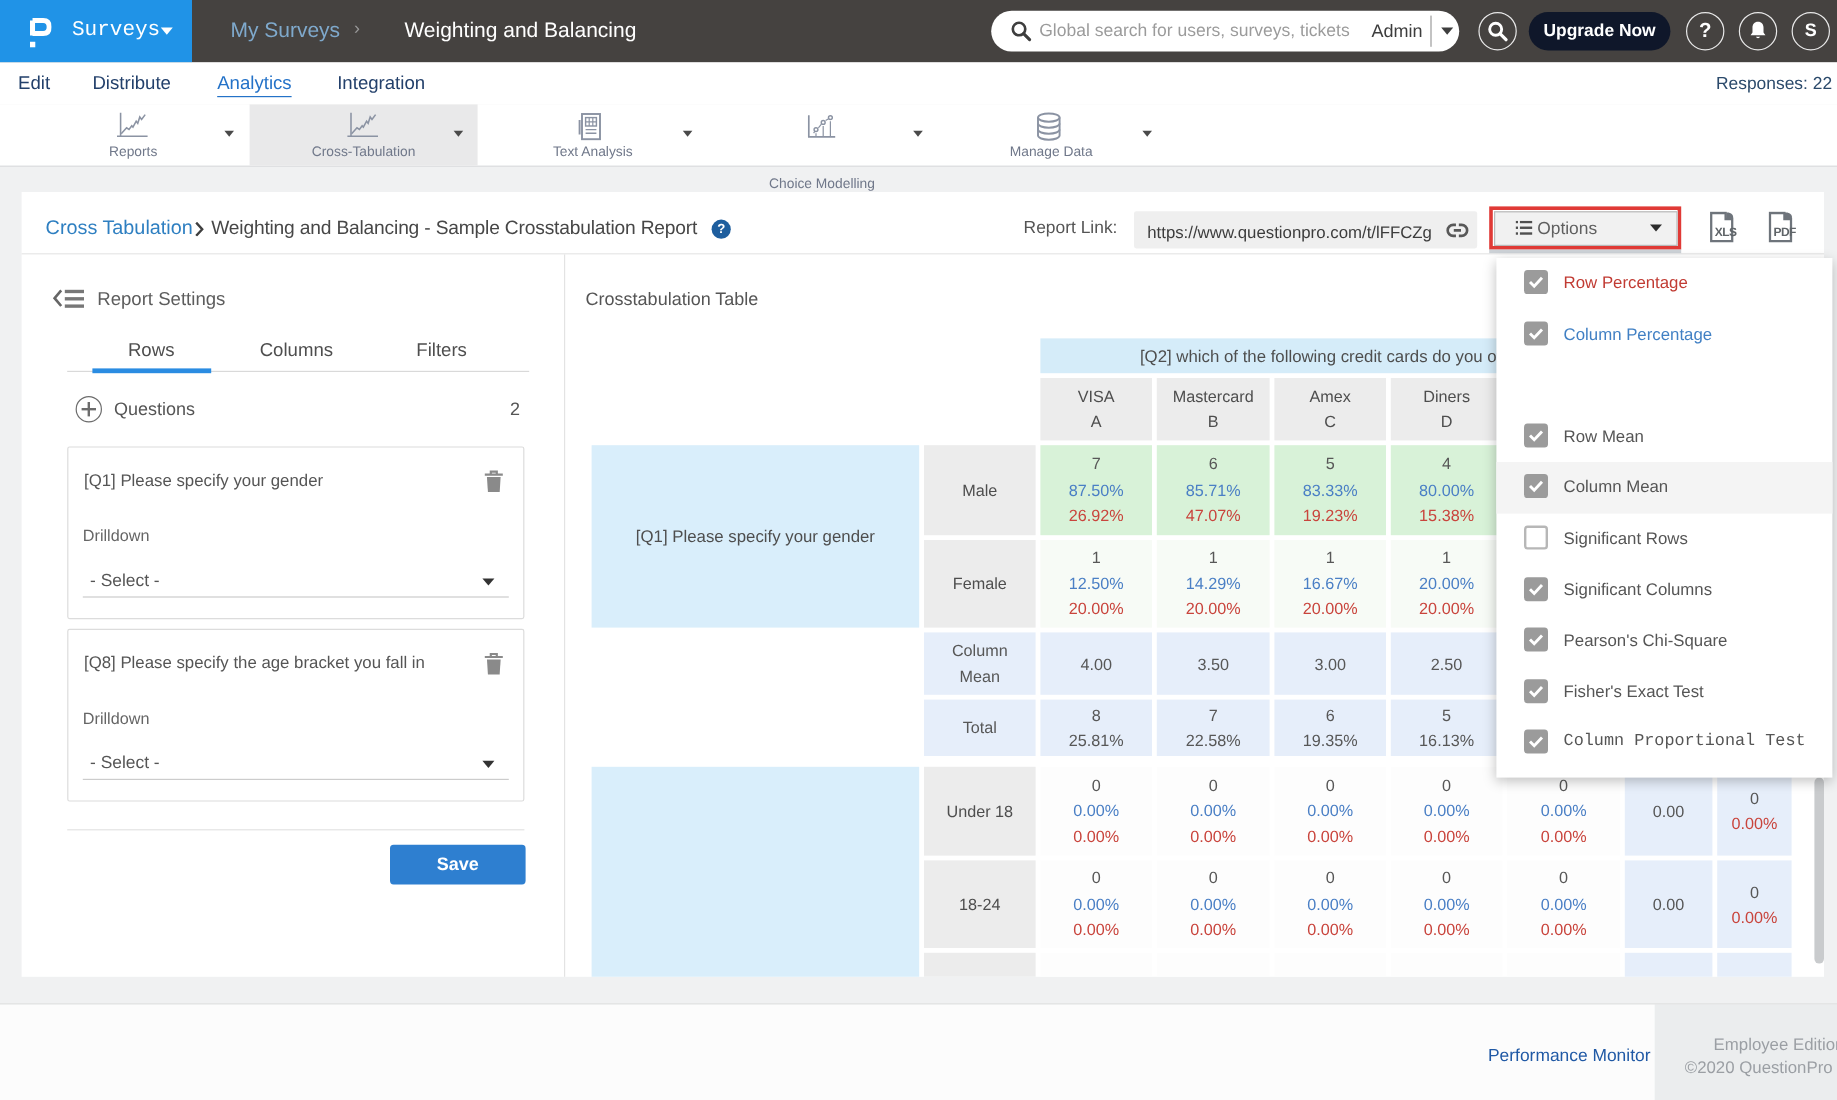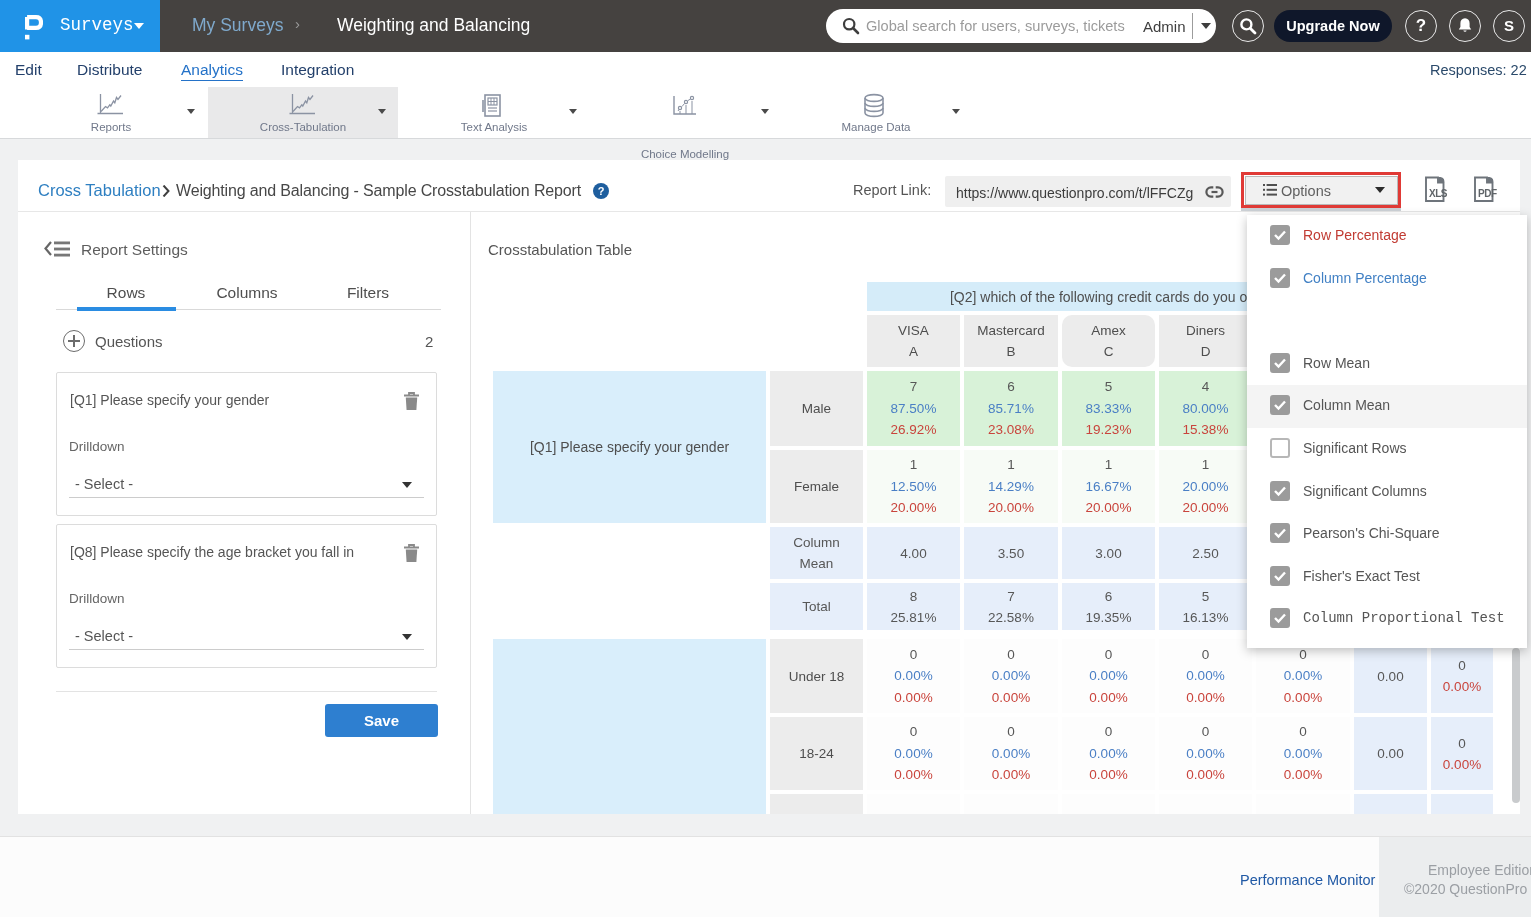--- a/index.html
+++ b/index.html
@@ -210,31 +210,31 @@
     </colgroup>
     <tbody>
       <tr style="height:29px;">
         <td colspan="2" style="background:transparent;"></td>
         <td colspan="7" style="background:#d5ecf9;text-align:center;color:#4e4e4e;font-size:14px;padding-right:9px;">[Q2] which of the following credit cards do you own? Select all that apply.</td>
       </tr>
       <tr style="height:52px;">
         <td colspan="2"></td>
         <td class="glabel" style="line-height:21px;">VISA<br>A</td>
         <td class="glabel" style="line-height:21px;text-align:center;">Mastercard<br>B</td>
-        <td class="glabel" style="line-height:21px;border-radius:10px;">Amex<br>C</td>
+        <td class="glabel" style="line-height:21px;">Amex<br>C</td>
         <td class="glabel" style="line-height:21px;">Diners<br>D</td>
         <td class="glabel" style="line-height:21px;">Discover<br>E</td>
         <td class="glabel"></td>
         <td class="glabel"></td>
       </tr>
       <tr style="height:75px;">
         <td rowspan="2" style="background:#d9eefb;text-align:center;color:#4e4e4e;font-size:14px;">[Q1] Please specify your gender</td>
         <td class="glabel">Male</td>
         <td class="cell3 green">7<br><span class="blue3">87.50%</span><br><span class="red3">26.92%</span></td>
-        <td class="cell3 green">6<br><span class="blue3">85.71%</span><br><span class="red3">23.08%</span></td>
+        <td class="cell3 green">6<br><span class="blue3">85.71%</span><br><span class="red3">47.07%</span></td>
         <td class="cell3 green">5<br><span class="blue3">83.33%</span><br><span class="red3">19.23%</span></td>
         <td class="cell3 green">4<br><span class="blue3">80.00%</span><br><span class="red3">15.38%</span></td>
         <td class="cell3 green">3<br><span class="blue3">75.00%</span><br><span class="red3">11.54%</span></td>
         <td class="cmean tc">6.50</td>
         <td class="cmean tc">8</td>
       </tr>
       <tr style="height:73px;">
         <td class="glabel">Female</td>
         <td class="cell3 pale">1<br><span class="blue3">12.50%</span><br><span class="red3">20.00%</span></td>
         <td class="cell3 pale">1<br><span class="blue3">14.29%</span><br><span class="red3">20.00%</span></td>

